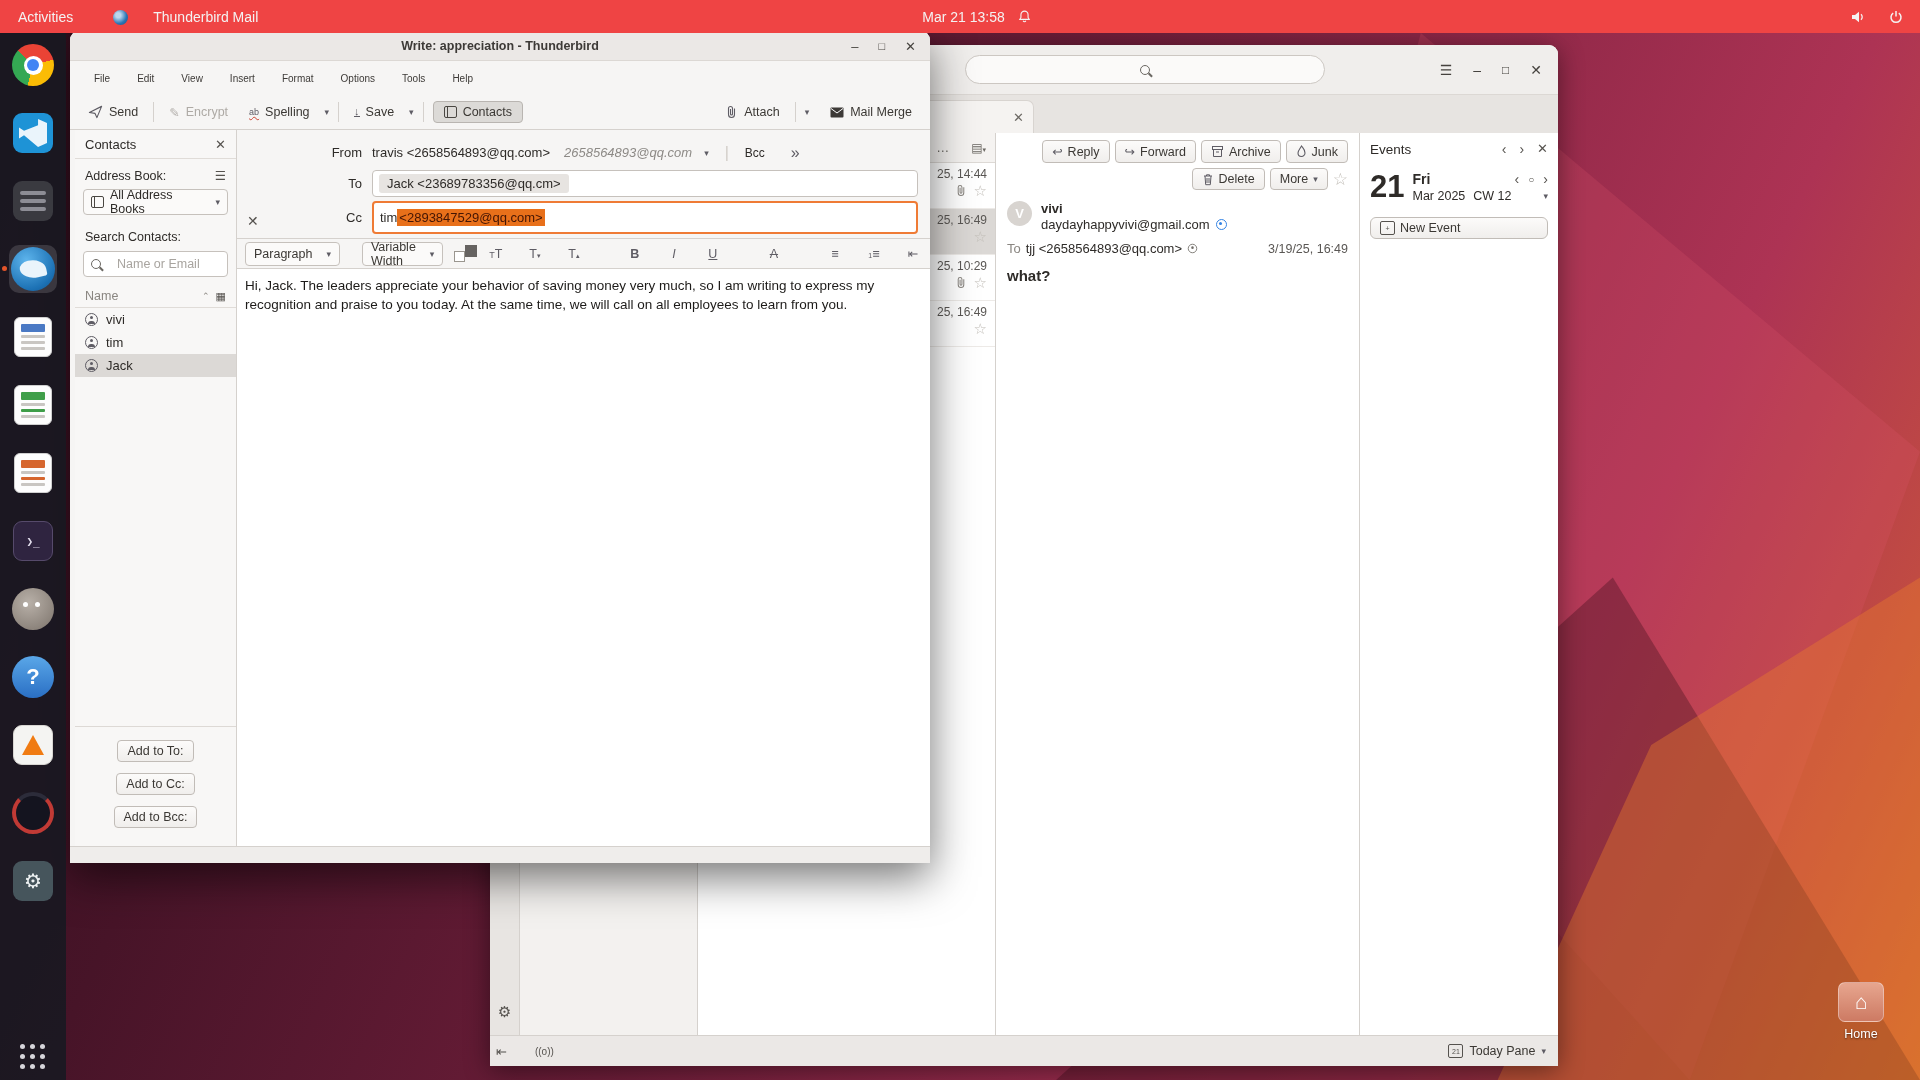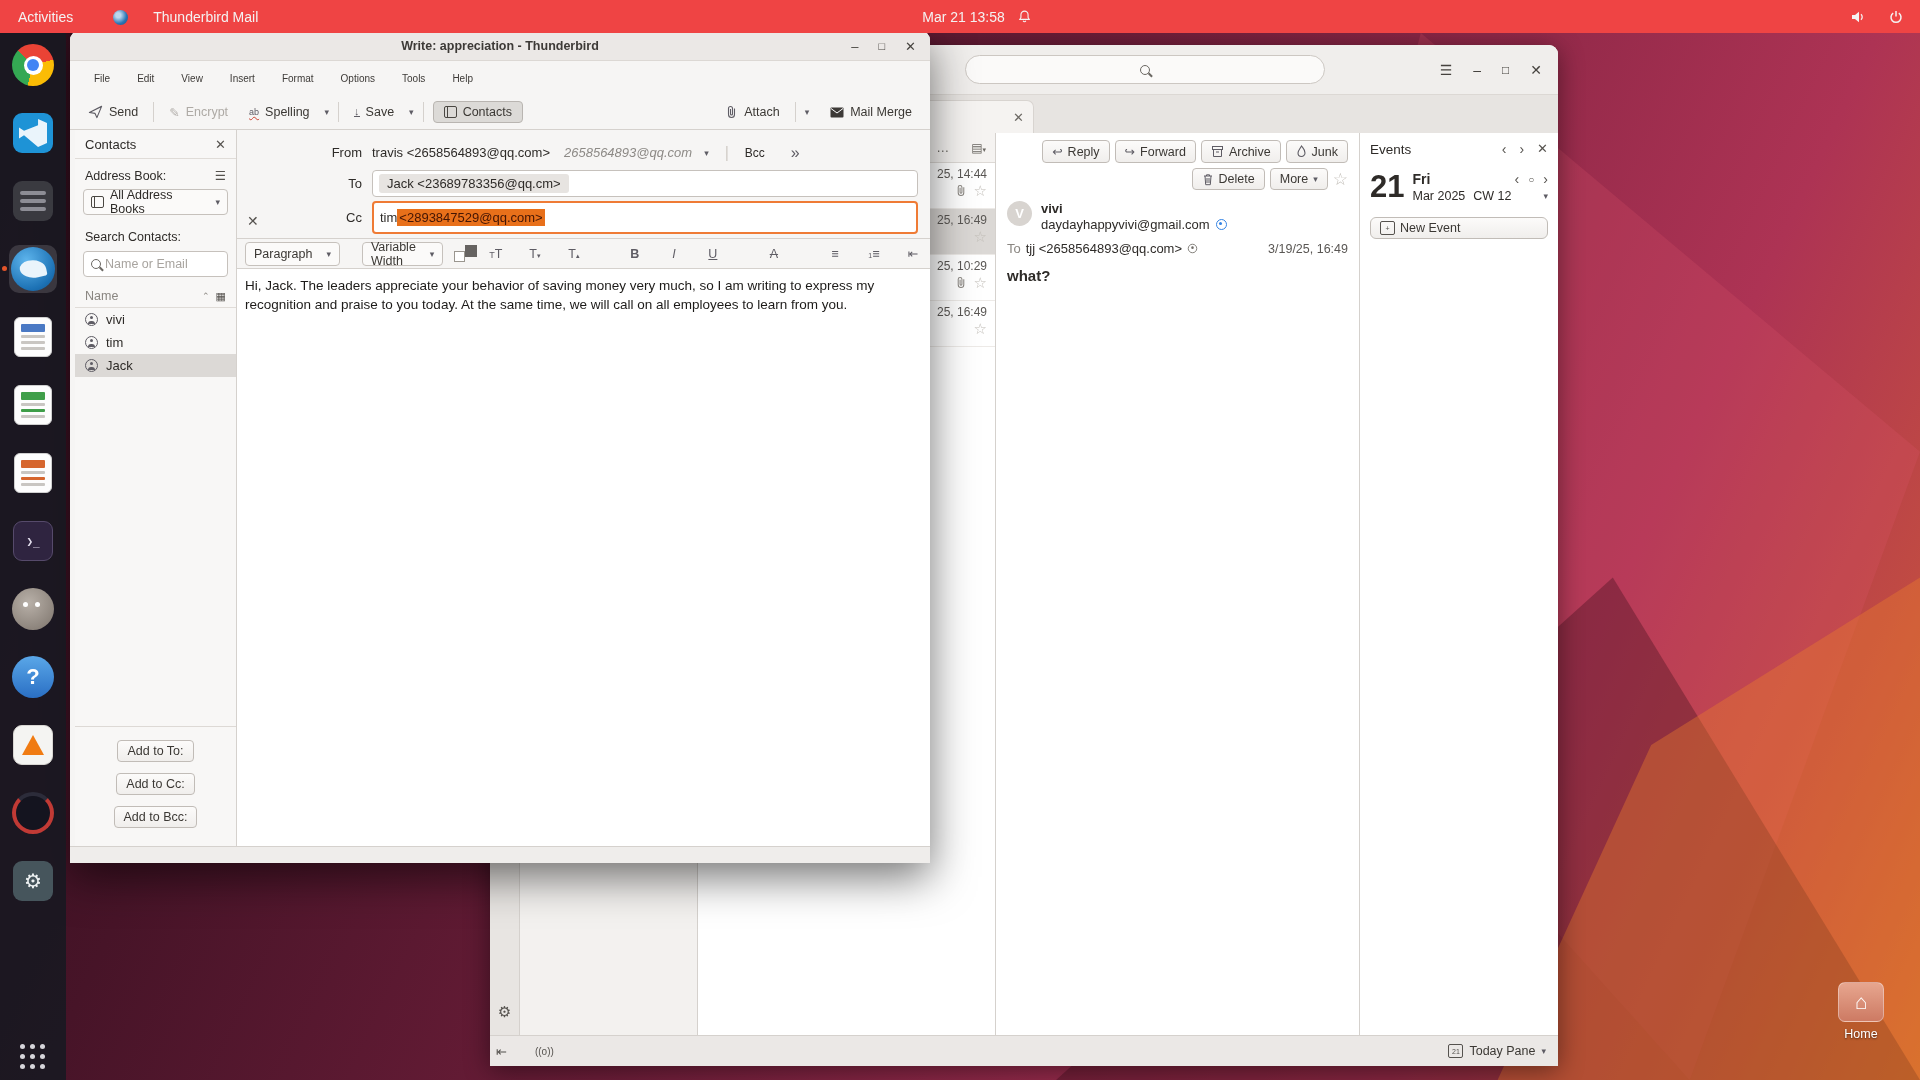--- a/index.html
+++ b/index.html
@@ -118,21 +118,21 @@
   .tbtn.disabled { color:#aeaaa5; }
   .tbtn.pressed { background:#dcdad7; border:1px solid #b9b5b1; border-radius:4px; padding:3px 10px;}
   .save-glyph { border-bottom:1.6px solid #5e5c64; line-height:.8; font-size:11px; color:#5e5c64; padding-bottom:1px;}
   .spell { font-size:9px; color:#5e5c64; text-decoration:underline wavy #cc4433 1px; }
   .c-main { flex:1; display:flex; min-height:0; }
   .c-sidebar { width:162px; margin-left:5px; border-right:1px solid #d5d1cd; background:#f8f7f6; display:flex; flex-direction:column; font-size:12.5px; flex:none;}
   .sb-head { display:flex; align-items:center; padding:7px 10px 6px; border-bottom:1px solid #e0dcd8; font-size:13px;}
   .sb-x { margin-left:auto; color:#55524e; font-size:13px;}
   .sb-label { padding:9px 10px 3px; display:flex; align-items:center;}
   .sb-dd { margin:3px 8px 0; height:26px; border:1px solid #c6c1bc; border-radius:4px; background:#fbfaf9; display:flex; align-items:center; gap:6px; padding:0 7px;}
-  .sb-search { margin:4px 8px 0; height:26px; border:1px solid #c6c1bc; border-radius:4px; background:#fff; display:flex; align-items:center; gap:4px; padding:0 7px;}
+  .sb-search { margin:4px 8px 0; height:26px; border:1px solid #c6c1bc; border-radius:4px; background:#fff; display:flex; align-items:center; gap:16px; padding:0 7px;}
   .sb-search input { border:none; outline:none; width:100%; font-size:12.5px; font-family:inherit; background:transparent; color:#2e2b28;}
   .sb-search input::placeholder { color:#a8a49f; }
   .sb-colhead { margin-top:9px; padding:3px 10px 4px; display:flex; align-items:center; gap:6px; color:#8a8681; border-bottom:1px solid #e0dcd8;}
   .sb-row { height:23px; display:flex; align-items:center; gap:8px; padding-left:10px; font-size:13px;}
   .sb-row.selected { background:#dcd9d6; }
   .sb-btns { margin-top:auto; border-top:1px solid #ddd9d5; padding:13px 0 18px; display:flex; flex-direction:column; align-items:center; gap:11px;}
   .c-editor { flex:1; display:flex; flex-direction:column; position:relative; min-width:0;}
   .addr-row { display:flex; align-items:center; margin:0 12px 0 0; }
   .addr-label { width:135px; padding-right:10px; text-align:right; font-size:13px; color:#2e2b28; flex:none;}
   .addr-field { flex:1; height:27px; border:1px solid #c6c1bc; border-radius:4px; background:#fff; display:flex; align-items:center; padding:0 6px; font-size:13px;}

